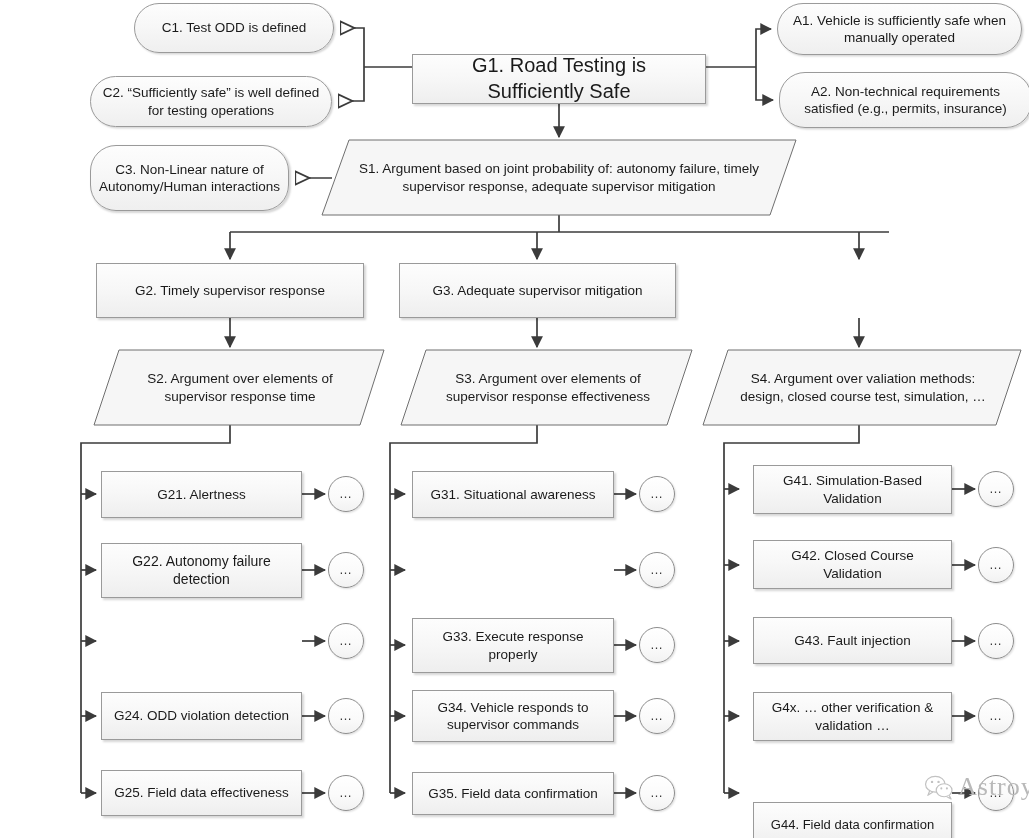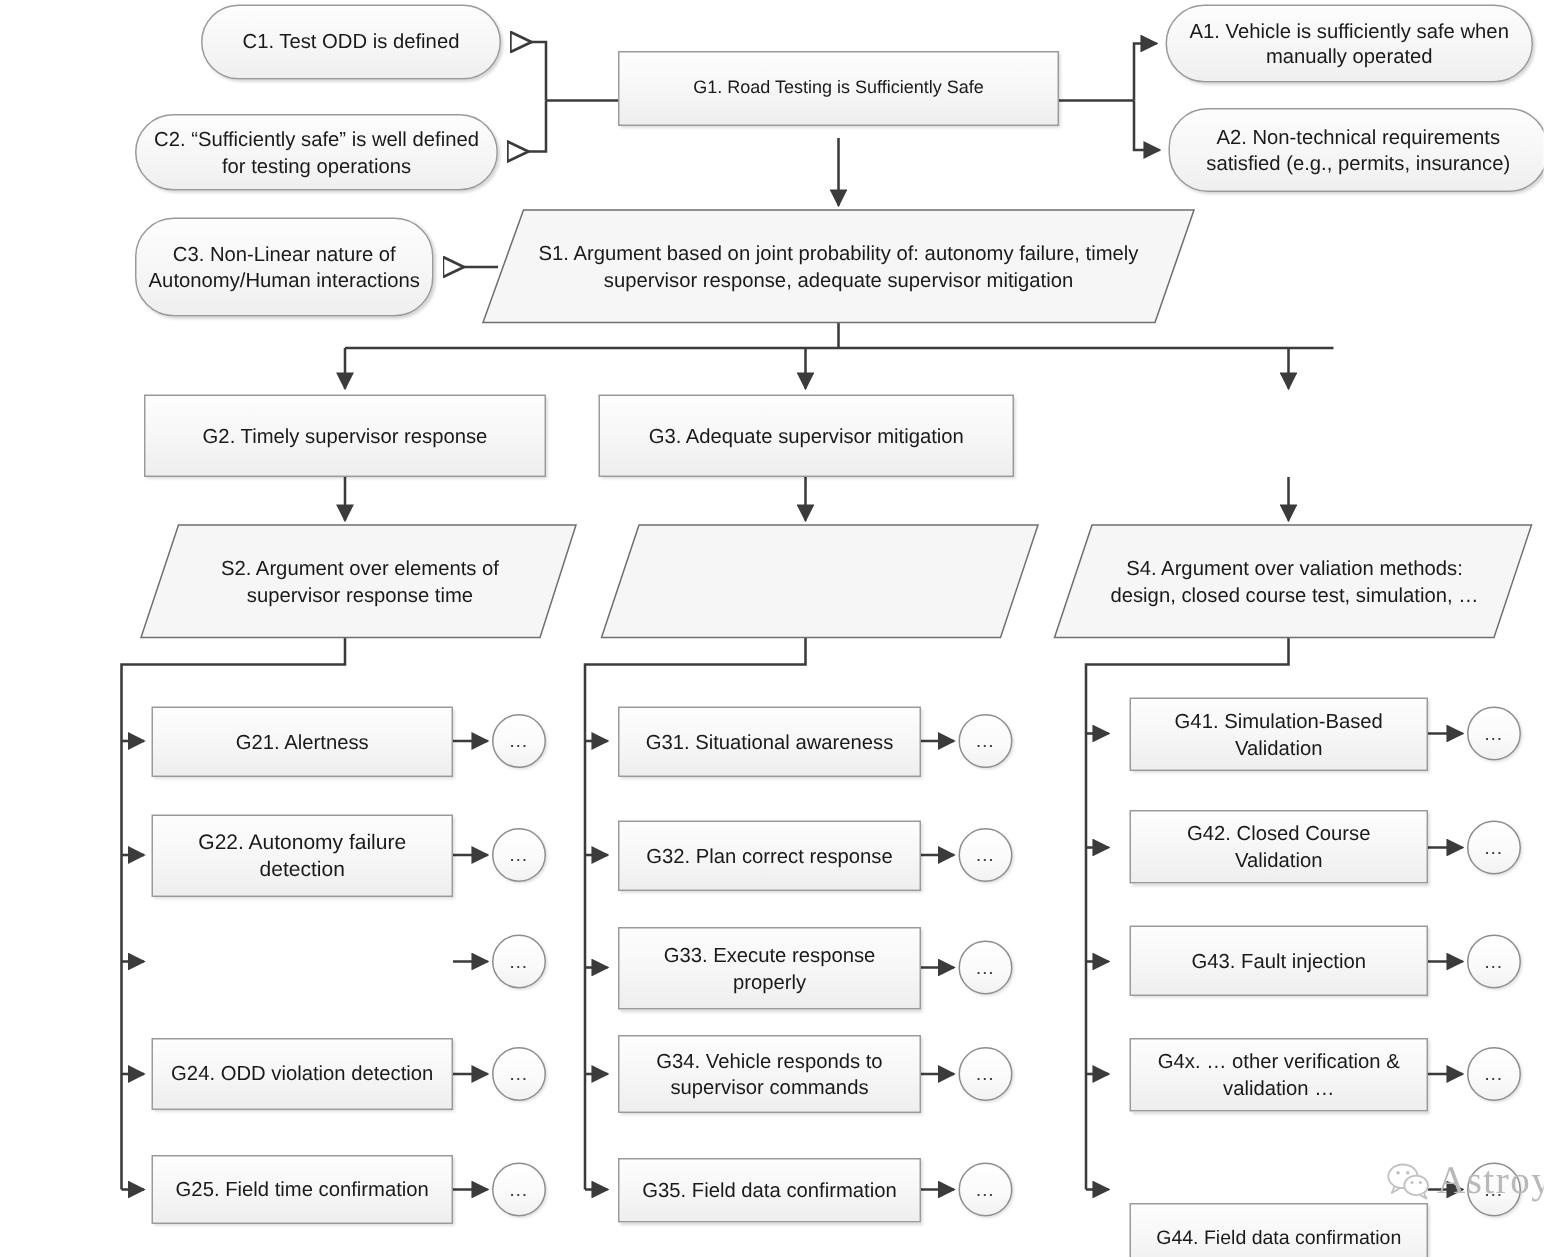--- a/index.html
+++ b/index.html
@@ -180,21 +180,21 @@
   </div>
 
   <div class="node ctx" style="left:46px; top:76px; width:242px; height:51px; font-size:13.5px;">
     <span class="txt">C2. “Sufficiently safe” is well defined for testing operations</span>
   </div>
 
   <div class="node ctx" style="left:46px; top:145px; width:199px; height:66px; font-size:13.5px;">
     <span class="txt">C3. Non-Linear nature of Autonomy/Human interactions</span>
   </div>
 
-  <div class="node goal" style="left:368px; top:34px; width:294px; height:50px; font-size:12px;">
+  <div class="node goal" style="left:368px; top:54px; width:294px; height:50px; font-size:20px;">
     <span class="txt">G1. Road Testing is Sufficiently Safe</span>
   </div>
 
   <div class="node ctx" style="left:733px; top:3px; width:245px; height:52px; font-size:13.5px;">
     <span class="txt">A1. Vehicle is sufficiently safe when manually operated</span>
   </div>
 
   <div class="node ctx" style="left:735px; top:72px; width:253px; height:56px; font-size:13.5px;">
     <span class="txt">A2. Non-technical requirements satisfied (e.g., permits, insurance)</span>
   </div>
@@ -209,43 +209,43 @@
 
   <div class="node goal" style="left:355px; top:263px; width:277px; height:55px; font-size:13.5px;">
     <span class="txt">G3. Adequate supervisor mitigation</span>
   </div>
 
 
   <div class="node strategy" style="left:72px; top:350px; width:248px; height:75px; font-size:13.5px;">
     <span class="txt">S2. Argument over elements of supervisor response time</span>
   </div>
 
+  <div class="node strategy" style="left:380px; top:350px; width:248px; height:75px; font-size:13.5px;">
+    <span class="txt">S3. Argument over elements of supervisor response effectiveness</span>
+  </div>
 
   <div class="node strategy" style="left:683px; top:350px; width:272px; height:75px; font-size:13.5px;">
     <span class="txt">S4. Argument over valiation methods: design, closed course test, simulation, …</span>
   </div>
 
   <div class="node goal" style="left:57px; top:471px; width:201px; height:47px; font-size:13.5px;">
     <span class="txt">G21. Alertness</span>
   </div>
   <div class="node goal" style="left:57px; top:543px; width:201px; height:55px; font-size:14px;">
     <span class="txt">G22. Autonomy failure detection</span>
   </div>
   <div class="node goal" style="left:57px; top:692px; width:201px; height:48px; font-size:13.5px;">
     <span class="txt">G24. ODD violation detection</span>
   </div>
   <div class="node goal" style="left:57px; top:770px; width:201px; height:46px; font-size:13.5px;">
-    <span class="txt">G25. Field time confirmation</span>
+    <span class="txt">G25. Field data effectiveness</span>
   </div>
 
   <div class="node goal" style="left:368px; top:471px; width:202px; height:47px; font-size:13.5px;">
     <span class="txt">G31. Situational awareness</span>
-  </div>
-  <div class="node goal" style="left:368px; top:547px; width:202px; height:47px; font-size:13.5px;">
-    <span class="txt">G32. Plan correct response</span>
   </div>
   <div class="node goal" style="left:368px; top:618px; width:202px; height:55px; font-size:13.5px;">
     <span class="txt">G33. Execute response properly</span>
   </div>
   <div class="node goal" style="left:368px; top:690px; width:202px; height:52px; font-size:13.5px;">
     <span class="txt">G34. Vehicle responds to supervisor commands</span>
   </div>
   <div class="node goal" style="left:368px; top:772px; width:202px; height:43px; font-size:13.5px;">
     <span class="txt">G35. Field data confirmation</span>
   </div>

